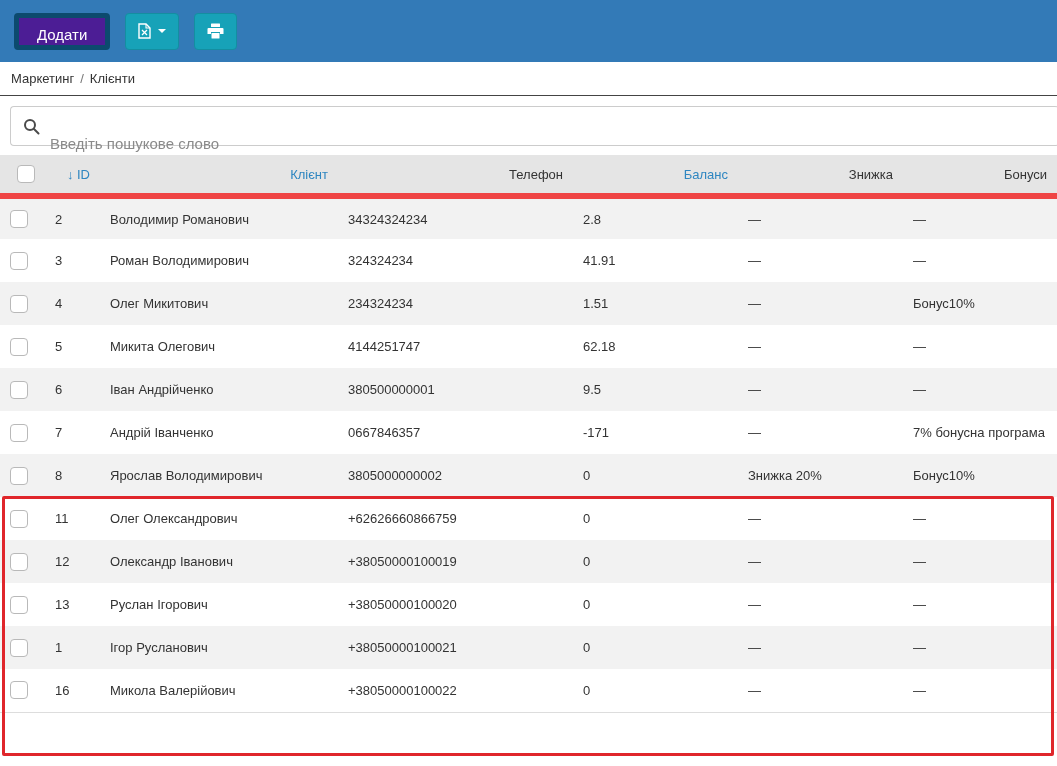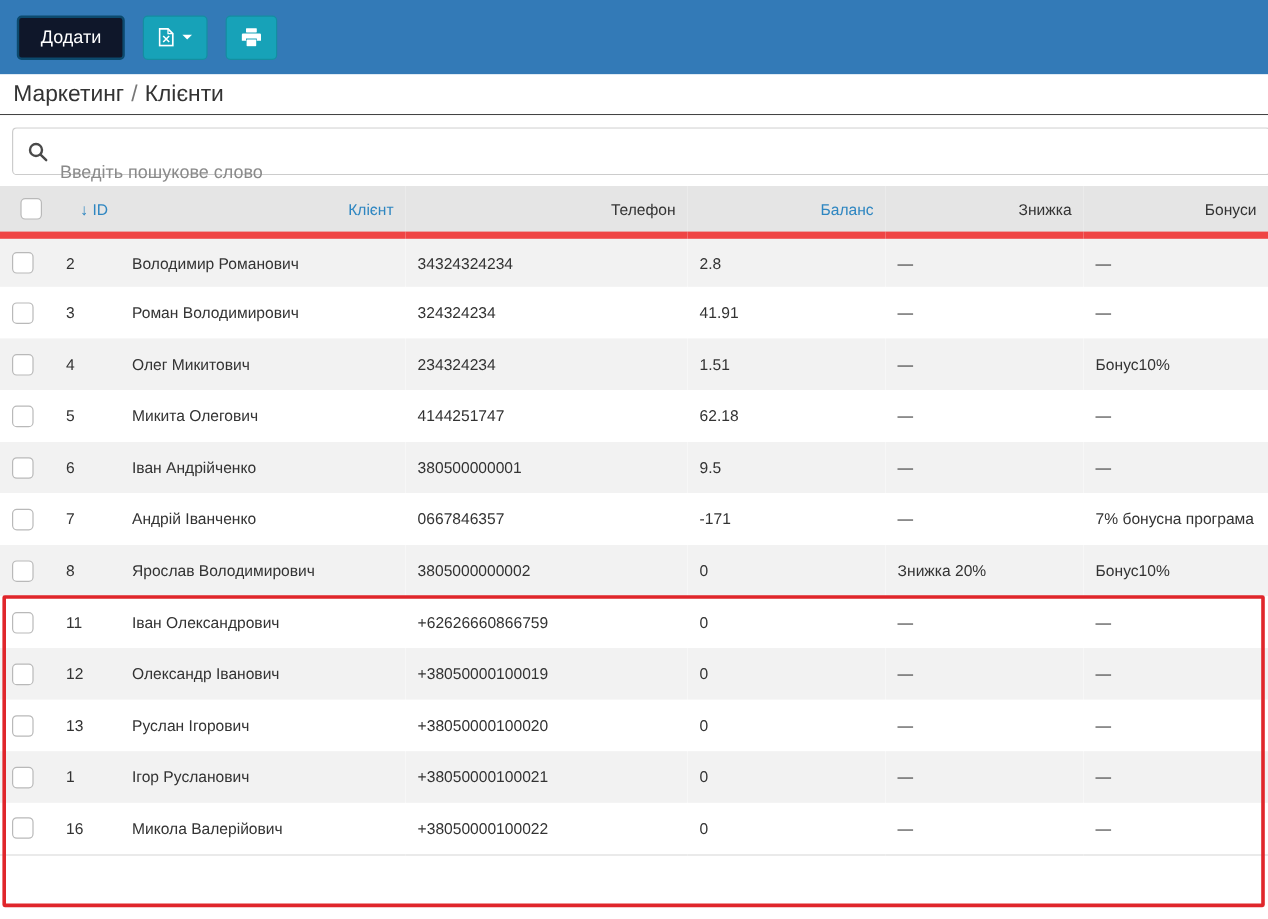--- a/index.html
+++ b/index.html
@@ -3,31 +3,31 @@
 <meta charset="utf-8">
 <style>
   * { box-sizing: border-box; margin: 0; padding: 0; }
   html, body { width: 1057px; height: 766px; overflow: hidden; background: #fff;
     font-family: "Liberation Sans", sans-serif; color: #333; }
 
   
   .topbar { background: #337ab7; height: 62px; display: flex; align-items: center;
     padding: 0 14px; gap: 15px; }
   .btn { border-radius: 4px; cursor: pointer; font-family: "Liberation Sans", sans-serif; }
-  .btn-add { background: #0f172a; border: 2px solid #0c4a6e; color: #fff;
+  .btn-add { background: #4c1d95; border: 5px solid #0c4a6e; color: #fff;
     font-size: 15px; padding: 8px 18px; height: 37px; }
   .btn-teal { background: #17a2b8; border: 1px solid #148ea1; color: #fff;
     height: 37px; display: inline-flex; align-items: center; justify-content: center;
     padding: 0 12px; }
   .caret { display: inline-block; width: 0; height: 0; border-left: 4px solid transparent;
     border-right: 4px solid transparent; border-top: 4px solid #fff; margin-left: 7px; }
 
   
   .breadcrumb { height: 34px; display: flex; align-items: center; padding: 0 11px;
-    font-size: 19px; border-bottom: 1px solid #444; background: #fff; gap: 6px; }
+    font-size: 13px; border-bottom: 1px solid #444; background: #fff; gap: 6px; }
   .breadcrumb a { color: #333; text-decoration: none; cursor: pointer; }
   .breadcrumb .sep { color: #777; }
 
   
   .search-row { padding: 10px 0 9px 10px; background: #fff; }
   .search-box { display: flex; align-items: center; height: 40px;
     border: 1px solid #ccc; border-radius: 4px; border-right: none; padding: 0 12px;
     width: calc(100% + 2px); }
   .search-box svg { flex: 0 0 auto; margin-right: 10px; }
   .search-box input { border: none; outline: none; flex: 1; font-size: 15px;
@@ -182,21 +182,21 @@
         <td>8</td>
         <td>Ярослав Володимирович</td>
         <td>3805000000002</td>
         <td>0</td>
         <td>Знижка 20%</td>
         <td>Бонус10%</td>
       </tr>
       <tr>
         <td><span class="checkbox"></span></td>
         <td>11</td>
-        <td>Іван Олександрович</td>
+        <td>Олег Олександрович</td>
         <td>+62626660866759</td>
         <td>0</td>
         <td>—</td>
         <td>—</td>
       </tr>
       <tr>
         <td><span class="checkbox"></span></td>
         <td>12</td>
         <td>Олександр Іванович</td>
         <td>+38050000100019</td>

